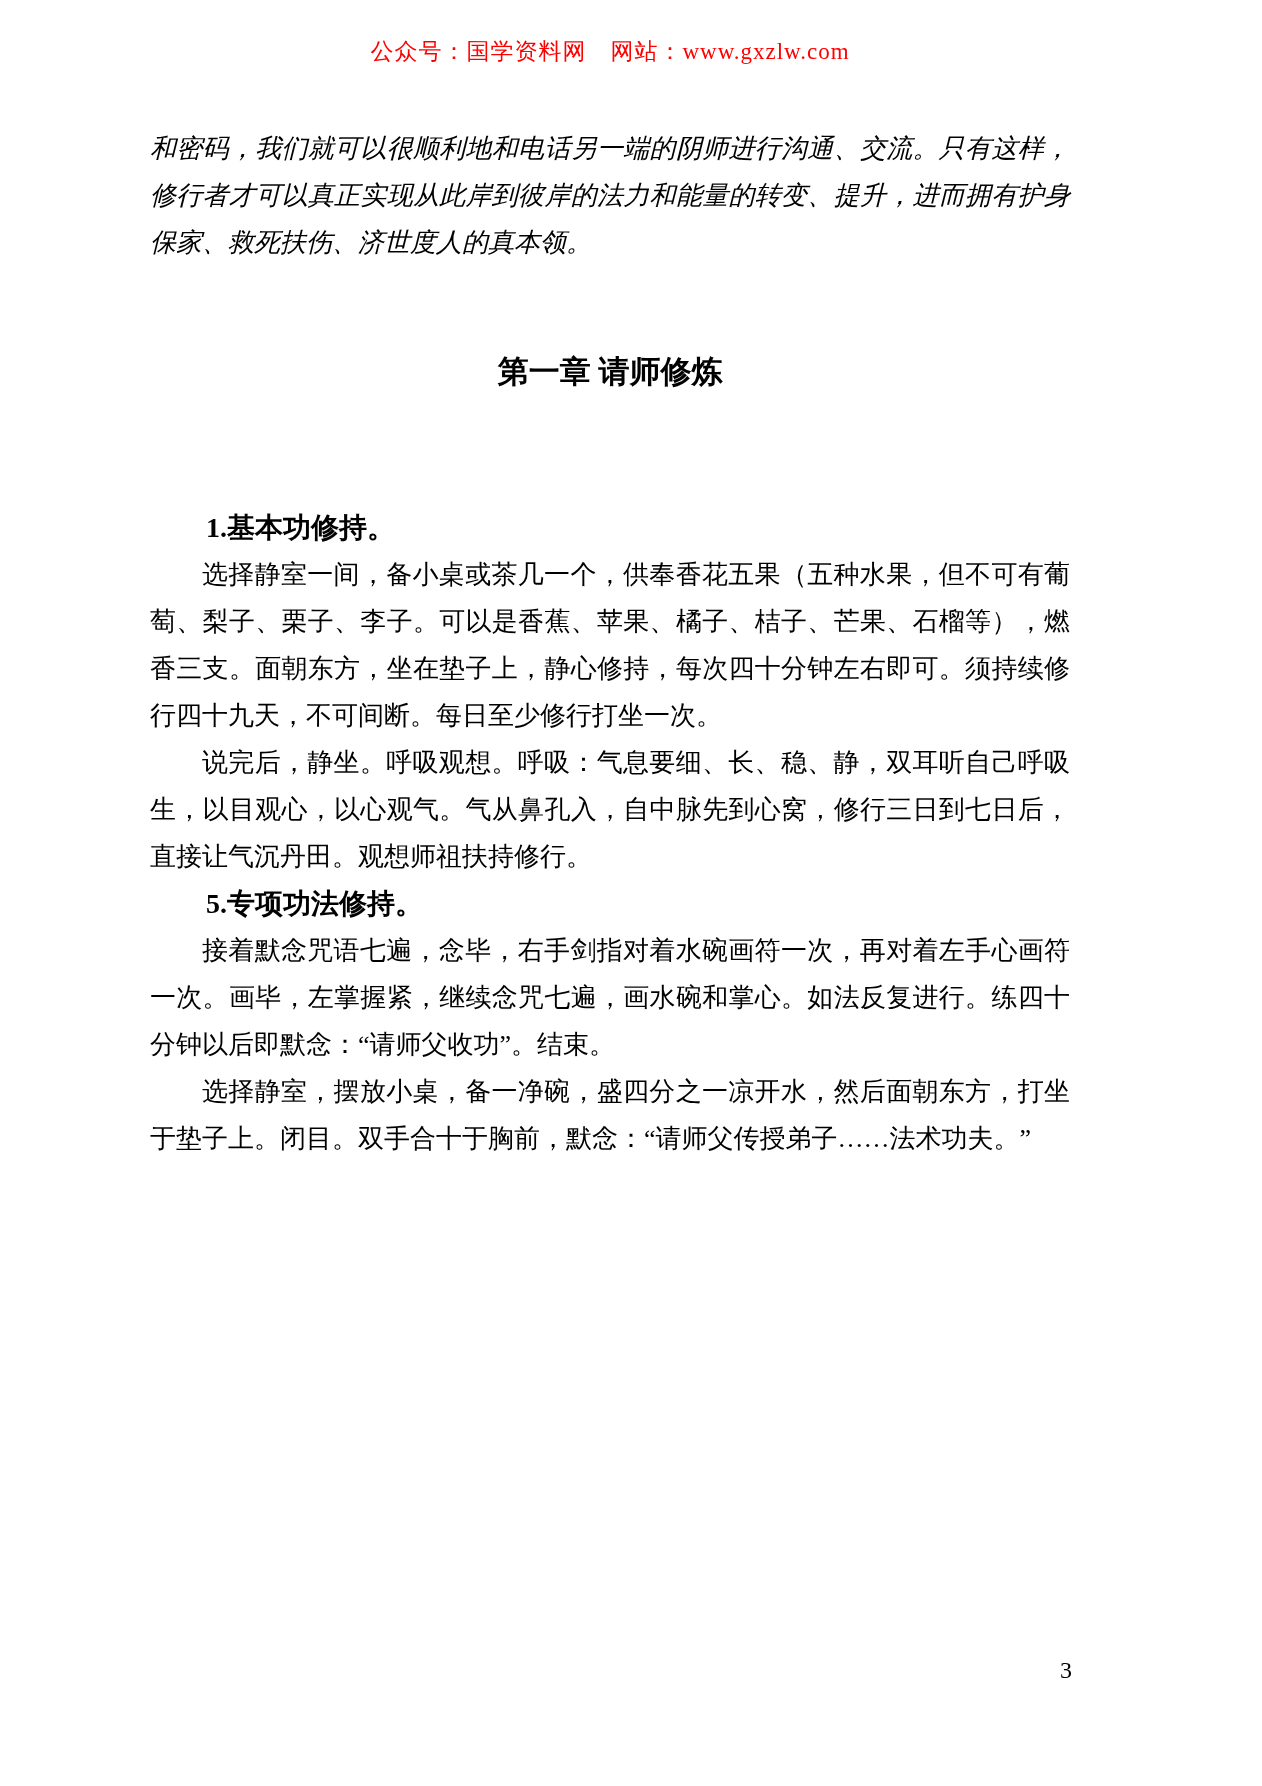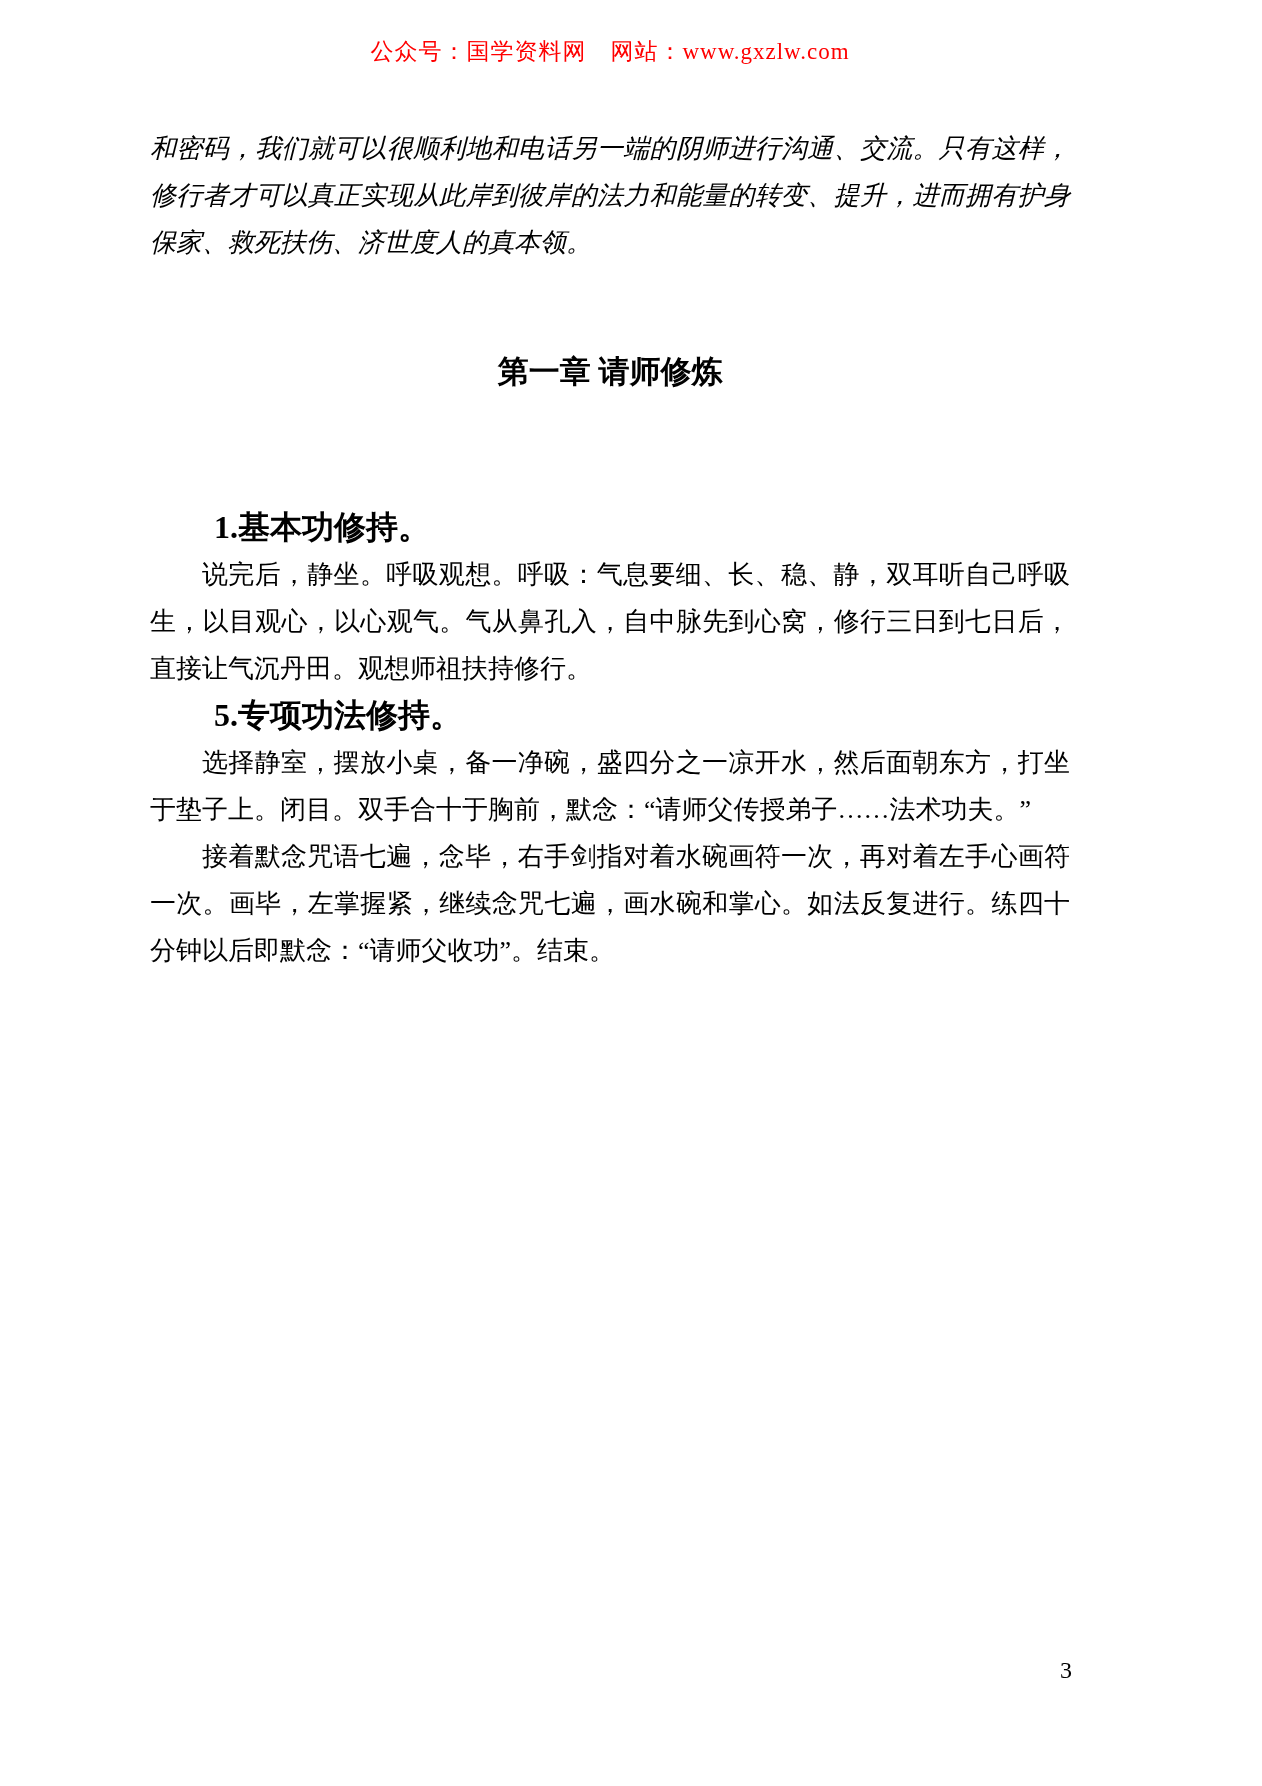--- a/index.html
+++ b/index.html
@@ -44,21 +44,21 @@
   }
   h1.chapter-title {
     margin: 86px 0 15px 0;
     text-align: center;
     font-size: 31px;
     font-weight: bold;
     line-height: 40px;
   }
   h2.section-heading {
     margin: 0;
-    font-size: 32px;
+    font-size: 28px;
     font-weight: bold;
     line-height: 47px;
     text-indent: 2em;
   }
   h2.first-section {
     margin-top: 112px;
   }
   .page-number {
     position: absolute;
     top: 1655px;
@@ -75,28 +75,29 @@
   <div class="doc-header" style="color: rgb(255, 0, 0);">公众号：国学资料网　网站：www.gxzlw.com</div>
 
   <div class="content">
 
     <p class="intro">和密码，我们就可以很顺利地和电话另一端的阴师进行沟通、交流。只有这样，修行者才可以真正实现从此岸到彼岸的法力和能量的转变、提升，进而拥有护身保家、救死扶伤、济世度人的真本领。</p>
 
     <h1 class="chapter-title">第一章 请师修炼</h1>
 
     <h2 class="section-heading first-section">1.基本功修持。</h2>
 
+    <p>选择静室一间，备小桌或茶几一个，供奉香花五果（五种水果，但不可有葡萄、梨子、栗子、李子。可以是香蕉、苹果、橘子、桔子、芒果、石榴等），燃香三支。面朝东方，坐在垫子上，静心修持，每次四十分钟左右即可。须持续修行四十九天，不可间断。每日至少修行打坐一次。</p>
 
 
 
     <p>说完后，静坐。呼吸观想。呼吸：气息要细、长、稳、静，双耳听自己呼吸生，以目观心，以心观气。气从鼻孔入，自中脉先到心窝，修行三日到七日后，直接让气沉丹田。观想师祖扶持修行。</p>
 
     <h2 class="section-heading">5.专项功法修持。</h2>
 
+    <p>接着默念咒语七遍，念毕，右手剑指对着水碗画符一次，再对着左手心画符一次。画毕，左掌握紧，继续念咒七遍，画水碗和掌心。如法反复进行。练四十分钟以后即默念：“请师父收功”。结束。</p>
+
     <p>选择静室，摆放小桌，备一净碗，盛四分之一凉开水，然后面朝东方，打坐于垫子上。闭目。双手合十于胸前，默念：“请师父传授弟子……法术功夫。”</p>
-
-    <p>接着默念咒语七遍，念毕，右手剑指对着水碗画符一次，再对着左手心画符一次。画毕，左掌握紧，继续念咒七遍，画水碗和掌心。如法反复进行。练四十分钟以后即默念：“请师父收功”。结束。</p>
 
   </div>
 
   <div class="page-number">3</div>
 
 </div>
 
 </body></html>

